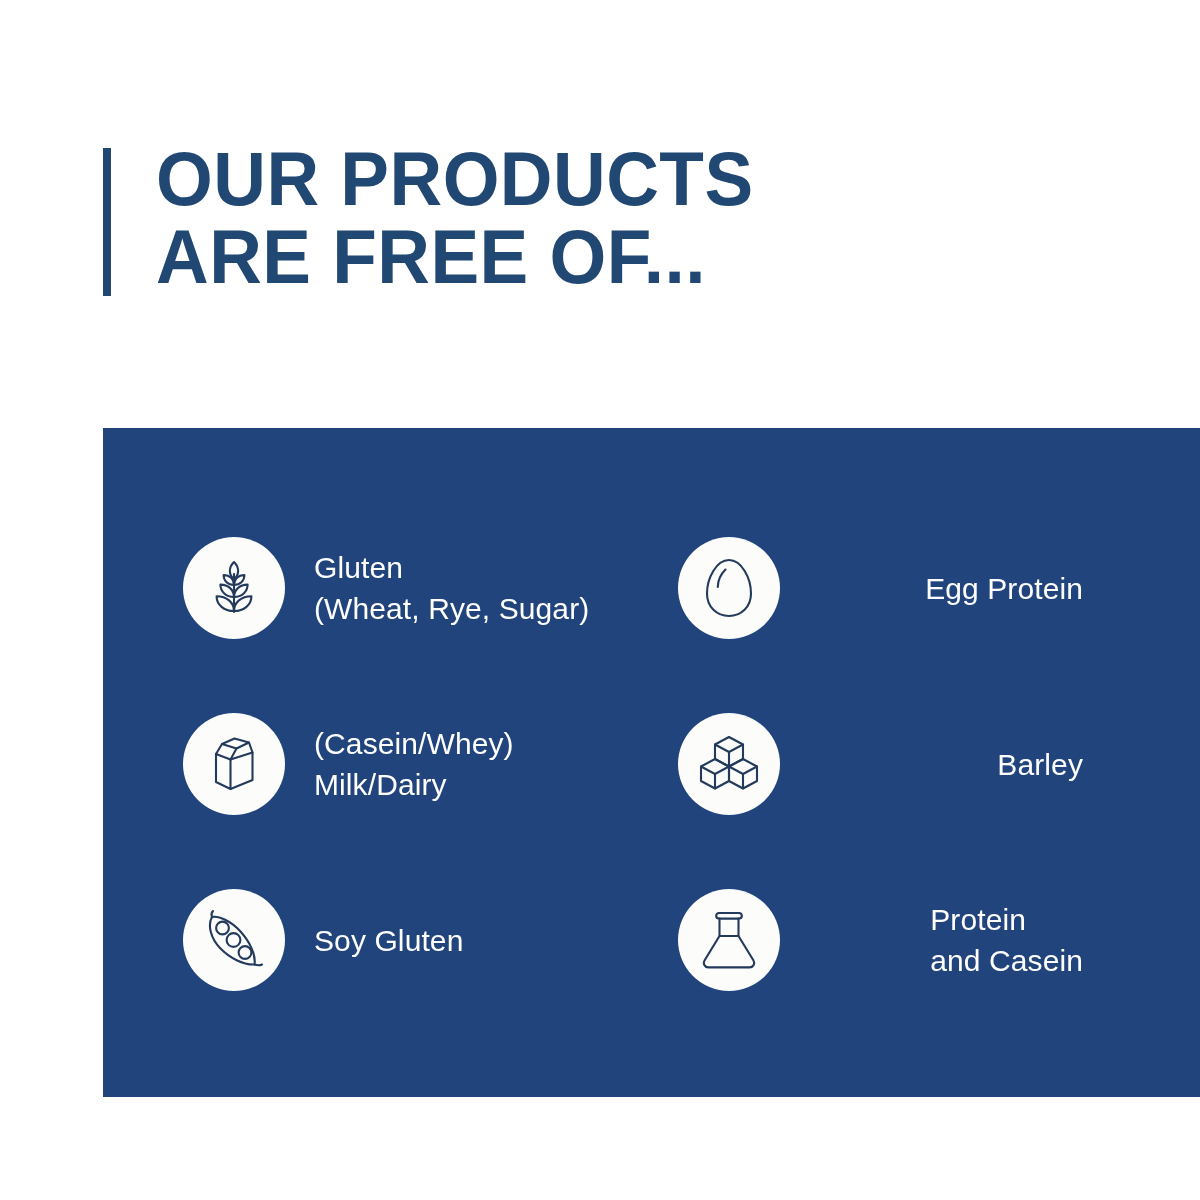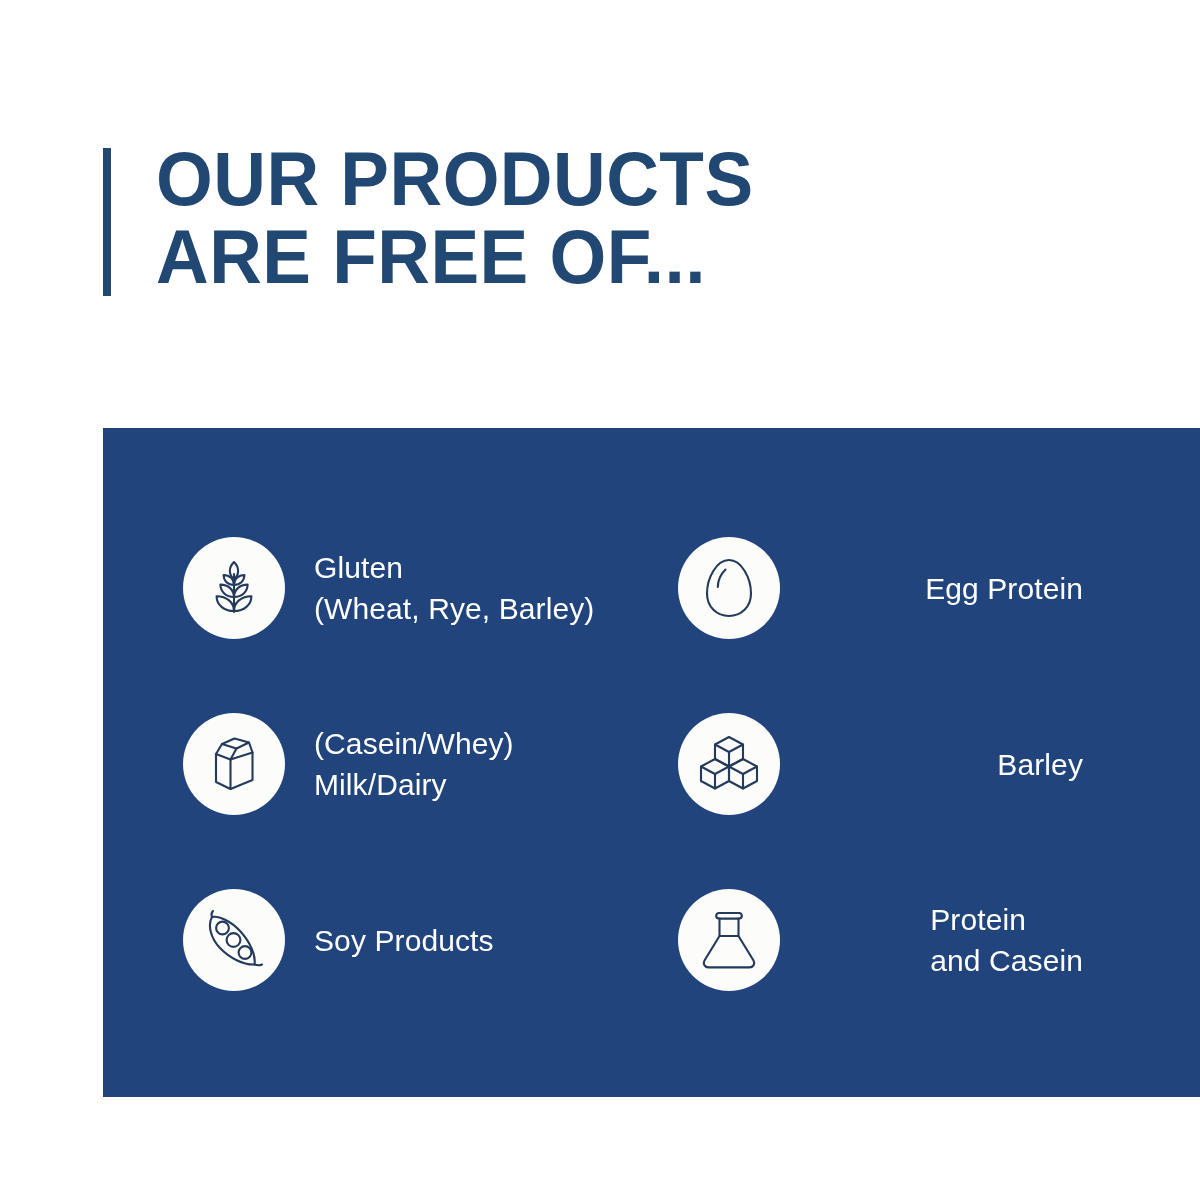--- a/index.html
+++ b/index.html
@@ -141,21 +141,21 @@
 
               <path d="M31 40 C31 32.8 25.2 27.6 17.4 27.6 C17.4 34.8 23.2 40 31 40 Z"></path>
               <path d="M31 40 C31 32.8 36.8 27.6 44.6 27.6 C44.6 34.8 38.8 40 31 40 Z"></path>
 
               <path d="M31 54 C31 45.4 23.6 39.2 13.6 39.2 C13.6 47.8 21 54 31 54 Z"></path>
               <path d="M31 54 C31 45.4 38.4 39.2 48.4 39.2 C48.4 47.8 41 54 31 54 Z"></path>
             </svg>
           </span>
           <span class="cell-label">
             <span class="line">Gluten</span>
-            <span class="line">(Wheat, Rye, Barley)</span>
+            <span class="line">(Wheat, Rye, Sugar)</span>
           </span>
         </div>
 
         <div class="cell right">
           <span class="icon-circle">
             <svg width="56" height="62" viewBox="0 0 56 62" fill="none" stroke="#233a5c" stroke-width="2.1" stroke-linecap="round" stroke-linejoin="round">
 
               <path d="M28 3 C40.5 3 50 21 50 36.5 C50 50 40.2 59 28 59 C15.8 59 6 50 6 36.5 C6 21 15.5 3 28 3 Z"></path>
 
               <path d="M24.5 12.5 C19 18 16.8 24.5 16.8 30"></path>
@@ -226,21 +226,21 @@
 
               <path d="M52.5 55.5 C55.5 56.5 58 56.5 60 55.5"></path>
               <path d="M10 8 C9 5.5 9.5 3.5 11 2"></path>
 
               <circle cx="20.5" cy="19" r="6.4"></circle>
               <circle cx="31.5" cy="31" r="6.9"></circle>
               <circle cx="43" cy="43.5" r="6.4"></circle>
             </svg>
           </span>
           <span class="cell-label">
-            <span class="line">Soy Products</span>
+            <span class="line">Soy Gluten</span>
           </span>
         </div>
 
         <div class="cell right">
           <span class="icon-circle">
             <svg width="60" height="62" viewBox="0 0 60 62" fill="none" stroke="#233a5c" stroke-width="2.1" stroke-linecap="round" stroke-linejoin="round">
 
               <path d="M20 4 L40 4 C41.6 4 42.8 5.2 42.8 6.8 C42.8 8.4 41.6 9.6 40 9.6 L20 9.6
                        C18.4 9.6 17.2 8.4 17.2 6.8 C17.2 5.2 18.4 4 20 4 Z"></path>
 

